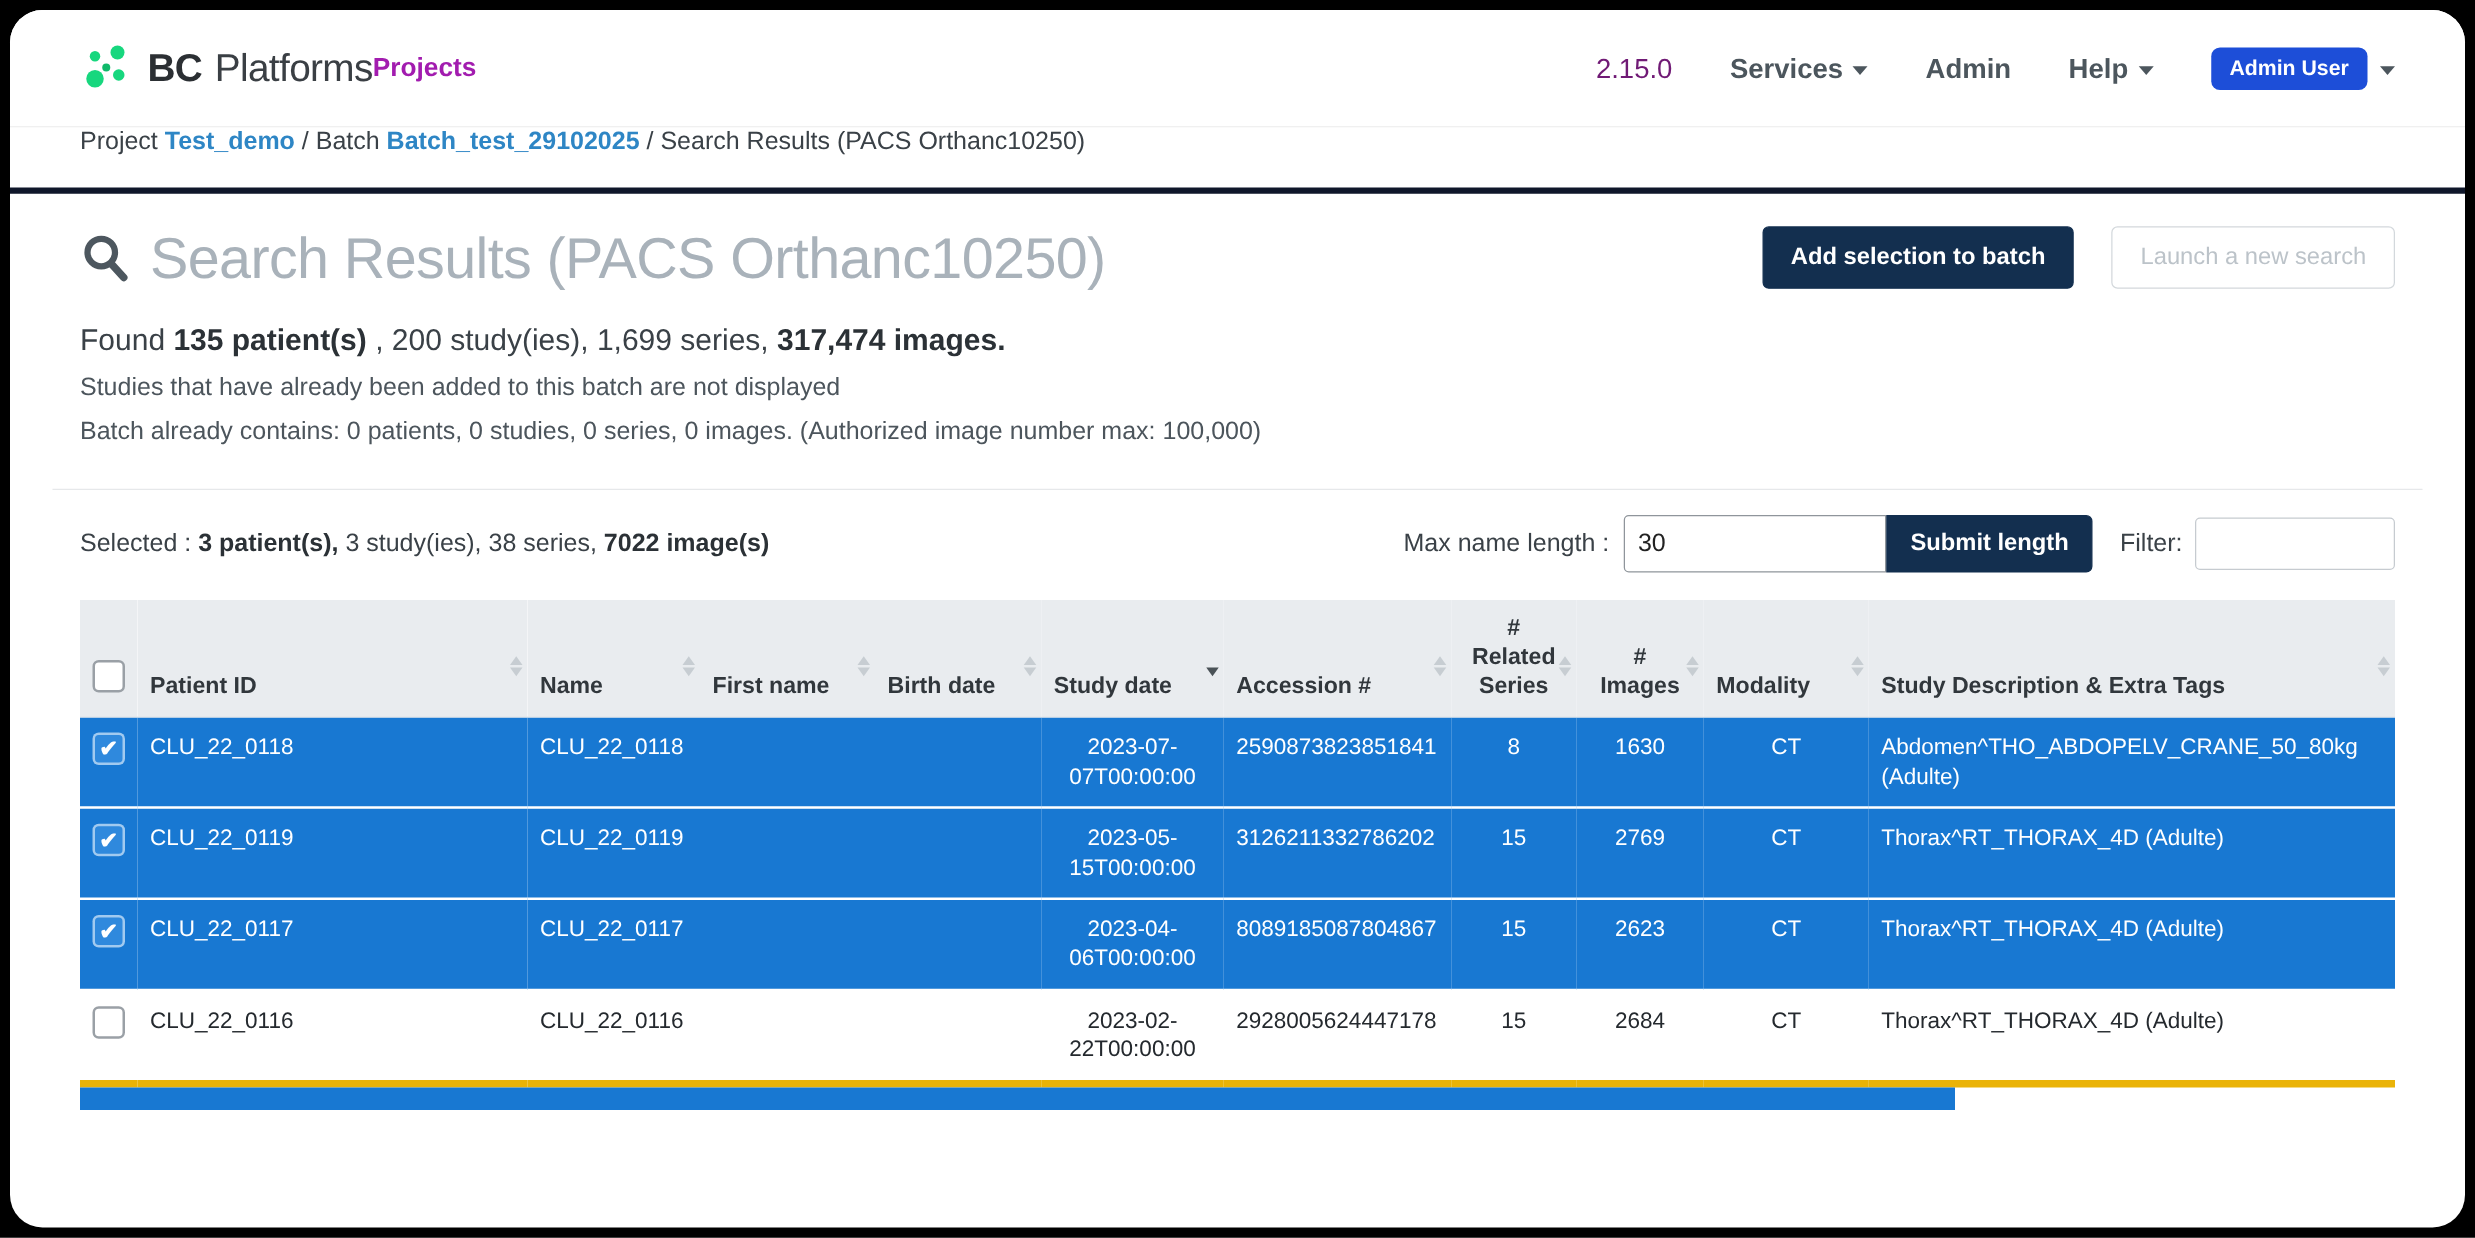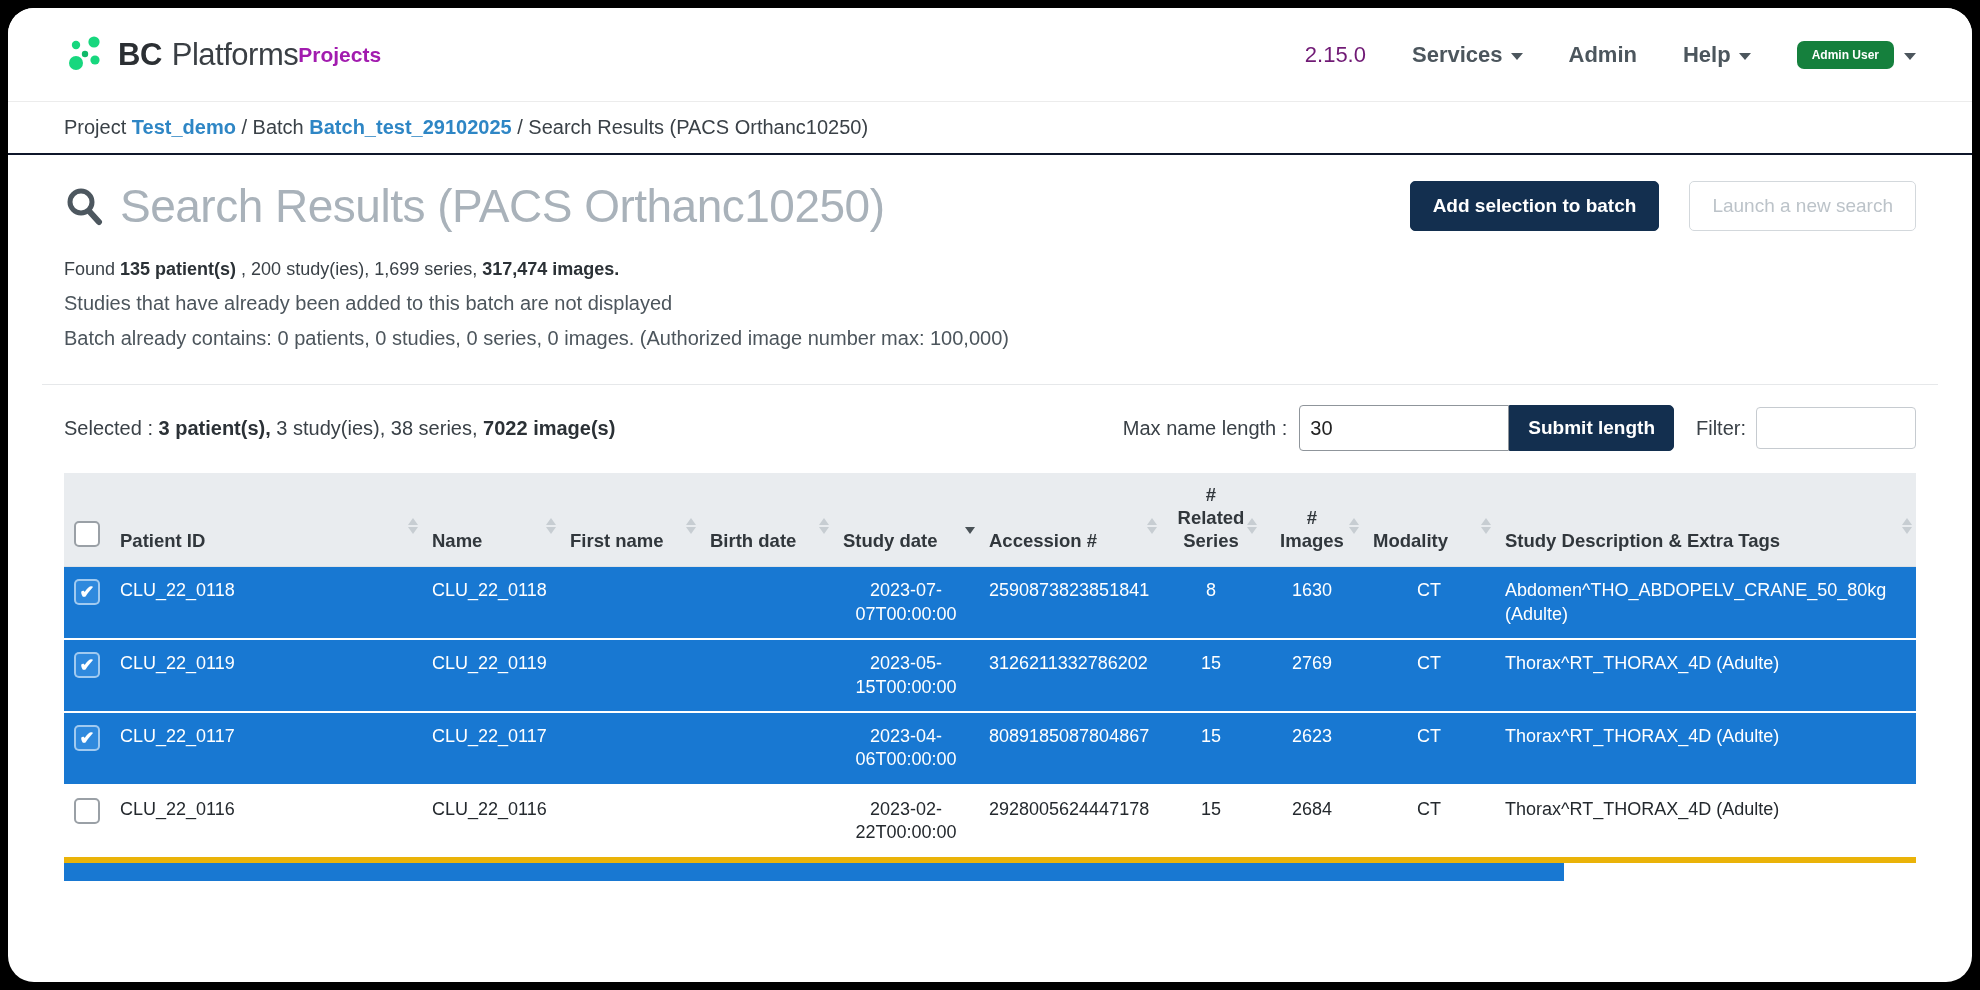--- a/index.html
+++ b/index.html
@@ -12,36 +12,36 @@
   .navbar{ height:94px; display:flex; align-items:center; padding:0 56px; border-bottom:1px solid #ececec; background:#fff;}
   .brand{ display:flex; align-items:center; gap:10px; }
   .brand-bc{ font-size:31px; font-weight:800; color:#2b2f33; letter-spacing:-0.5px;}
   .brand-platforms{ font-size:31px; font-weight:400; color:#3a3f44; letter-spacing:-0.5px;}
   .nav-projects{ font-size:21px; font-weight:700; color:#a21caf; cursor:pointer;}
   .nav-right{ margin-left:auto; display:flex; align-items:center; gap:46px;}
   .nav-version{ font-size:22px; color:#701a75;}
   .nav-link{ font-size:22px; font-weight:700; color:#4c565d; display:flex; align-items:center; gap:8px; cursor:pointer;}
   .caret{ width:0; height:0; border-left:6px solid transparent; border-right:6px solid transparent; border-top:7px solid #4c565d; margin-top:3px;}
   .user-wrap{ display:flex; align-items:center; gap:10px; cursor:pointer;}
-  .user-badge{ background:#15803d; color:#fff; font-size:12px; font-weight:700; padding:7px 15px; border-radius:7px;}
-  
-  .breadcrumb{ height:53px; display:flex; align-items:center; padding:0 56px; font-size:20px; color:#3a4147; border-bottom:2px solid #0f172a; background:#fff;}
+  .user-badge{ background:#1d4ed8; color:#fff; font-size:17px; font-weight:700; padding:7px 15px; border-radius:7px;}
+  
+  .breadcrumb{ height:53px; display:flex; padding:0 56px; font-size:20px; color:#3a4147; border-bottom:5px solid #0f172a; background:#fff;}
   .breadcrumb a{ color:#2e86c5; font-weight:700; text-decoration:none; white-space:pre;}
   .breadcrumb span{ white-space:pre;}
   
   .main{ padding:0 56px; }
   .title-row{ margin-top:24px; display:flex; align-items:center; }
   .page-title{ display:flex; align-items:center; gap:16px; }
   .page-title h1{ font-size:46px; font-weight:400; color:#a9b2ba; letter-spacing:-0.5px; white-space:nowrap;}
   .title-actions{ margin-left:auto; display:flex; gap:30px; align-items:center;}
   .btn{ font-family:inherit; font-size:19px; padding:13px 22px; border-radius:5px; cursor:pointer; white-space:nowrap;}
   .btn-primary{ background:#132f4f; color:#fff; border:1px solid #132f4f; font-weight:600;}
   .btn-outline{ background:#fff; color:#4d8fc3; border:1px solid #a3c6e0;}
   .btn-disabled{ background:#fff; color:#bcc3c9; border:1px solid #d3d8dc; cursor:default;}
-  .found-line{ margin-top:26px; font-size:18px; color:#3a4147;}
+  .found-line{ margin-top:26px; font-size:24px; color:#3a4147;}
   .found-line b, .selected-line b{ font-weight:700; color:#2b3136;}
   .note{ margin-top:12px; font-size:20px; color:#4c555c;}
   .rule{ border:none; border-top:1px solid #e6e8ea; margin:34px -22px 0 -22px;}
   
   .toolbar{ margin-top:20px; display:flex; align-items:center;}
   .selected-line{ font-size:20px; color:#3a4147;}
   .toolbar-right{ margin-left:auto; display:flex; align-items:center;}
   .toolbar-right label{ font-size:20px; color:#3a4147;}
   .maxlen-group{ display:flex; margin-left:12px;}
   .maxlen-input{ width:210px; height:46px; border:1px solid #8f959b; border-radius:4px 0 0 4px; font-size:20px; padding:0 10px; font-family:inherit; color:#222;}

